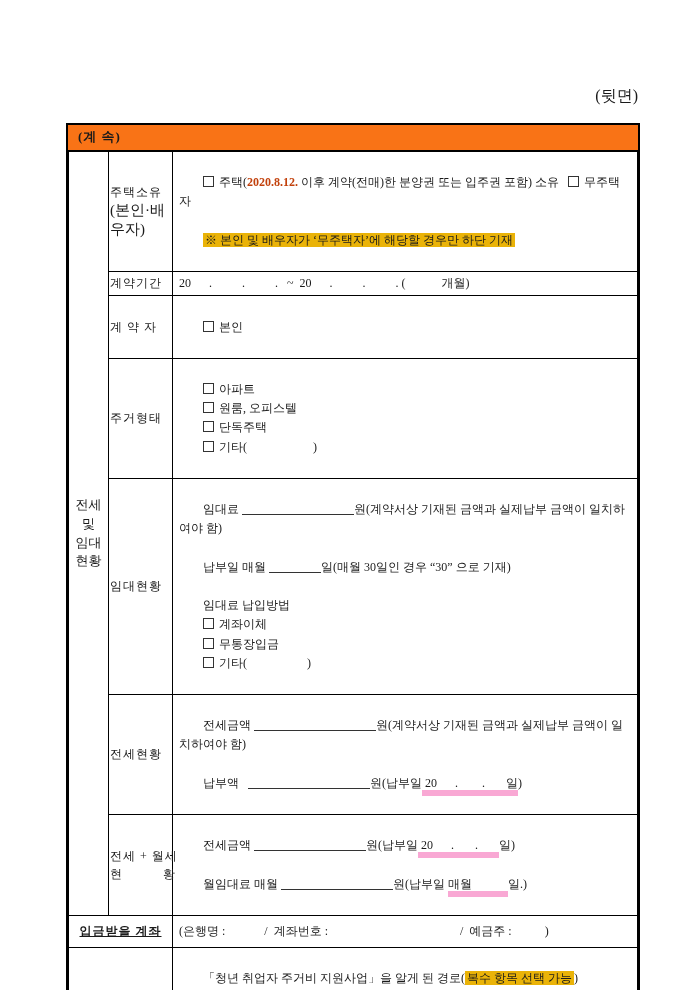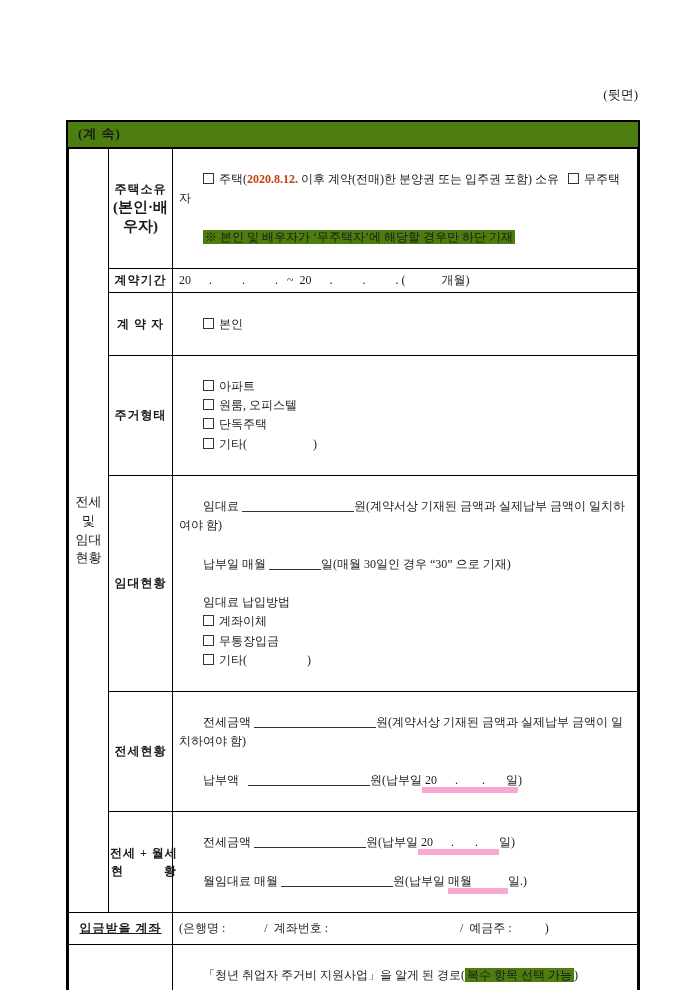--- a/index.html
+++ b/index.html
@@ -1,42 +1,42 @@
 <!DOCTYPE html>
 <html><head>
 <meta charset="utf-8">
 <style>
   * { box-sizing: border-box; margin: 0; padding: 0; }
   html,body { width:700px; height:990px; background:#ffffff; color:#1a1a1a;
     font-family:"Liberation Serif", serif; font-size:12px; }
   body { padding:86px 60px 0 66px; position:relative; }
 
-  .back-label { text-align:right; font-size:13px; margin-bottom:16px; padding-right:2px; }
+  .back-label { text-align:right; font-size:16px; margin-bottom:16px; padding-right:2px; }
 
   .main-box { border:2px solid #000; width:574px; }
 
-  .cont-header { background:#4d7c0f; border-bottom:1px solid #000; font-weight:bold;
+  .cont-header { background:#f97316; border-bottom:1px solid #000; font-weight:bold;
     font-size:13px; padding:3px 10px 4px; letter-spacing:1px; }
 
   table.form { width:100%; border-collapse:collapse; table-layout:fixed; }
   table.form td { border:1px solid #000; vertical-align:middle; font-size:12px; }
   table.form td.group { width:40px; text-align:center; font-weight:normal;
     white-space:pre-line; line-height:1.45; font-size:13px; }
-  table.form td.lbl { width:64px; text-align:center; padding:2px 1px; letter-spacing:1px;font-weight:bold; }
+  table.form td.lbl { width:64px; text-align:left; padding:2px 1px; letter-spacing:1px; }
   table.form td.lbl .sub { display:block; font-size:15px; letter-spacing:0; }
   table.form td.content { padding:2px 6px; white-space:pre-wrap; line-height:1.6; }
   table.form td.lbl2 { text-align:center; font-weight:bold; letter-spacing:1px;text-decoration:underline; }
   .prelbl { white-space:pre; line-height:1.5; display:inline-block; }
 
   .cb { display:inline-block; width:11px; height:11px; border:1.5px solid #333;
     vertical-align:-1px; margin-right:5px; background:#fff; }
   .blank { display:inline-block; border-bottom:1px solid #333; height:13px; vertical-align:-2px; } .w50{width:52px}
   .w110{width:112px} .w120{width:122px}
   .underlined { border-bottom:6px solid #f9a8d4; white-space:pre; }
-  .hl { background:#4d7c0f; padding:0 2px; }
+  .hl { background:#eab308; padding:0 2px; }
   .b { font-weight:normal; }
   .blue { color:#c2410c; font-weight:bold; }
   .opt { margin-right:26px; }
 </style>
 </head>
 <body>
 
 <div class="back-label">(뒷면)</div>
 
 <div class="main-box">

